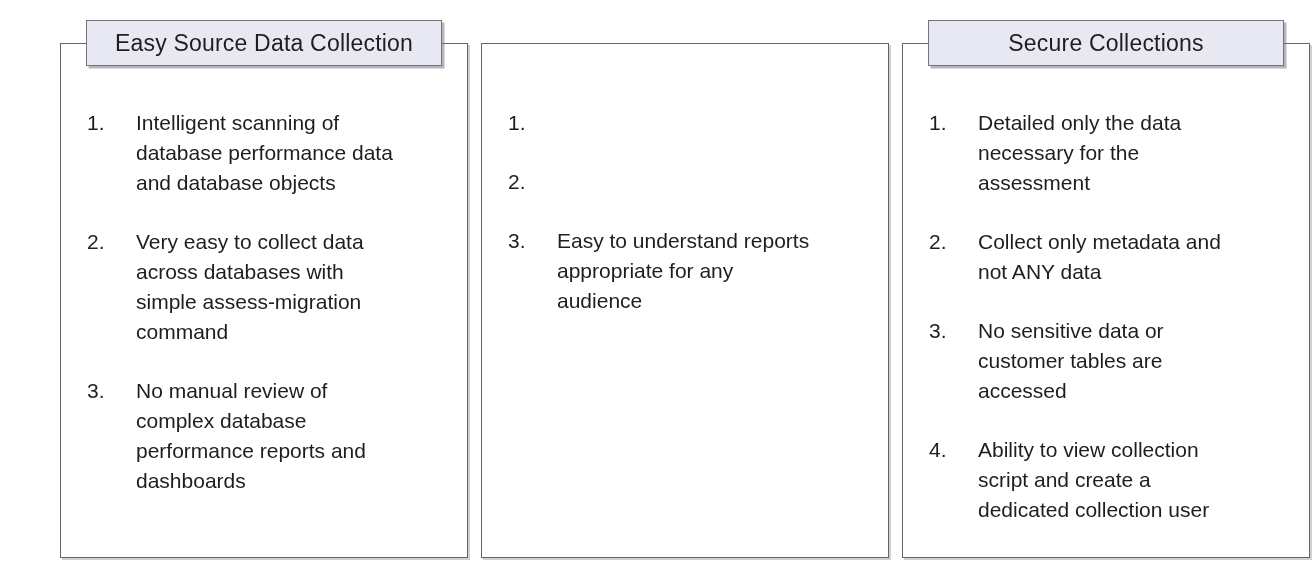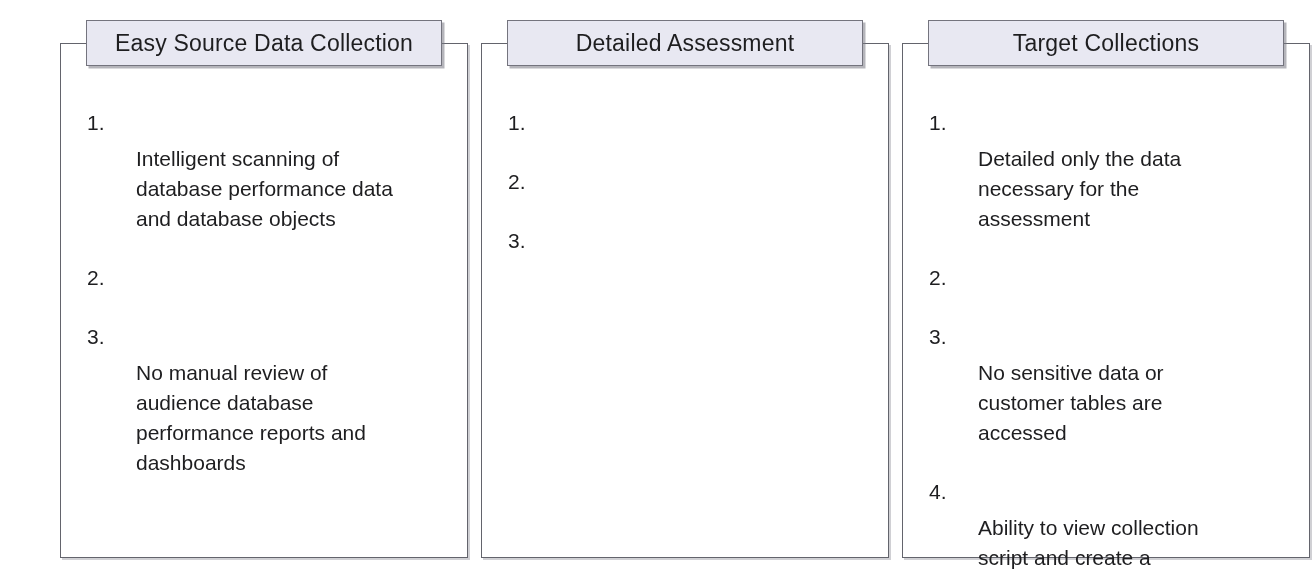--- a/index.html
+++ b/index.html
@@ -62,82 +62,87 @@
     margin-bottom: 29px;
     font-size: 21px;
     line-height: 30px;
   }
   .num {
     width: 49px;
     flex-shrink: 0;
   }
   .txt {
     white-space: pre-line;
-    margin-top: 36px;
   }
 </style>
 </head>
 <body>
 
 <div class="panels">
 
   <section class="panel">
     <div class="title-box">
       <span class="title-text">Easy Source Data Collection</span>
     </div>
     <ol class="items">
       <li class="item">
         <span class="num">1.</span>
         <span class="txt">Intelligent scanning of
 database performance data
 and database objects</span>
       </li>
       <li class="item">
         <span class="num">2.</span>
+        <span class="txt">Very easy to collect data
+across databases with
+simple assess-migration
+command</span>
       </li>
       <li class="item">
         <span class="num">3.</span>
         <span class="txt">No manual review of
-audience database
+complex database
 performance reports and
 dashboards</span>
       </li>
     </ol>
   </section>
 
   <section class="panel">
-    <div class="title-box">
-      <span class="title-text">Detailed Assessment</span>
-    </div>
     <ol class="items">
       <li class="item">
         <span class="num">1.</span>
       </li>
       <li class="item">
         <span class="num">2.</span>
       </li>
       <li class="item">
         <span class="num">3.</span>
+        <span class="txt">Easy to understand reports
+appropriate for any
+audience</span>
       </li>
     </ol>
   </section>
 
   <section class="panel">
     <div class="title-box">
-      <span class="title-text">Target Collections</span>
+      <span class="title-text">Secure Collections</span>
     </div>
     <ol class="items">
       <li class="item">
         <span class="num">1.</span>
         <span class="txt">Detailed only the data
 necessary for the
 assessment</span>
       </li>
       <li class="item">
         <span class="num">2.</span>
+        <span class="txt">Collect only metadata and
+not ANY data</span>
       </li>
       <li class="item">
         <span class="num">3.</span>
         <span class="txt">No sensitive data or
 customer tables are
 accessed</span>
       </li>
       <li class="item">
         <span class="num">4.</span>
         <span class="txt">Ability to view collection

